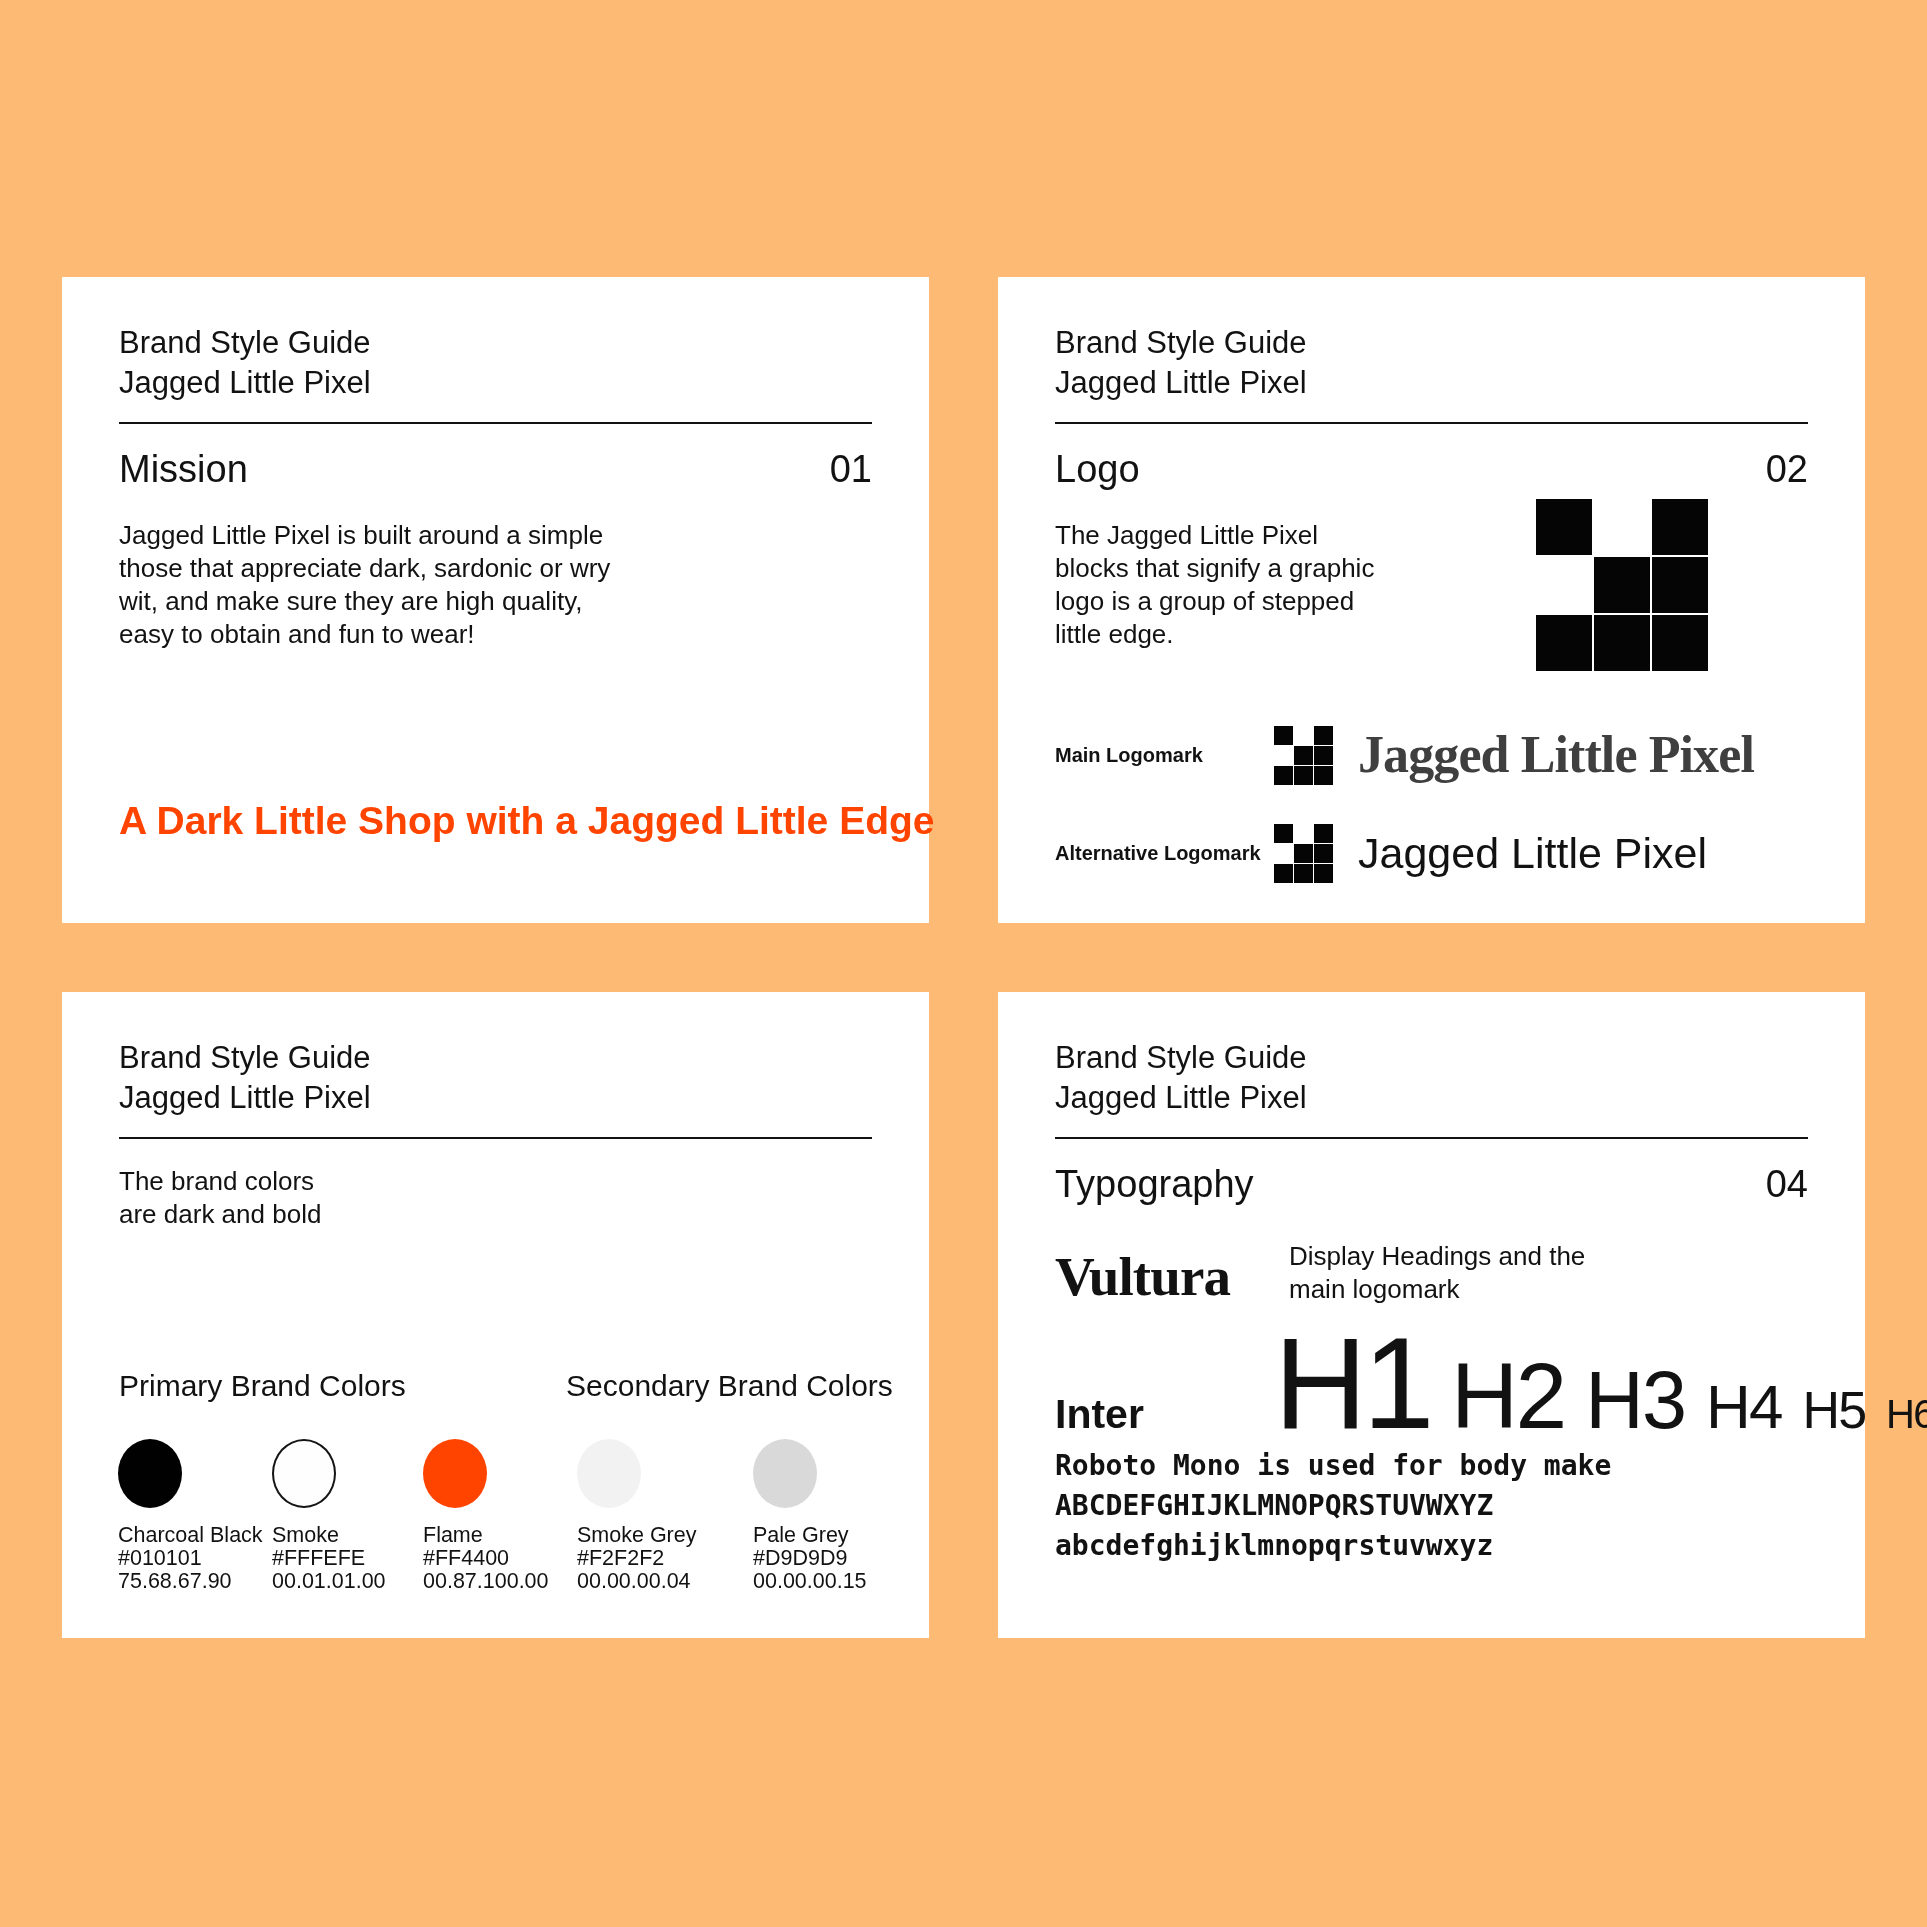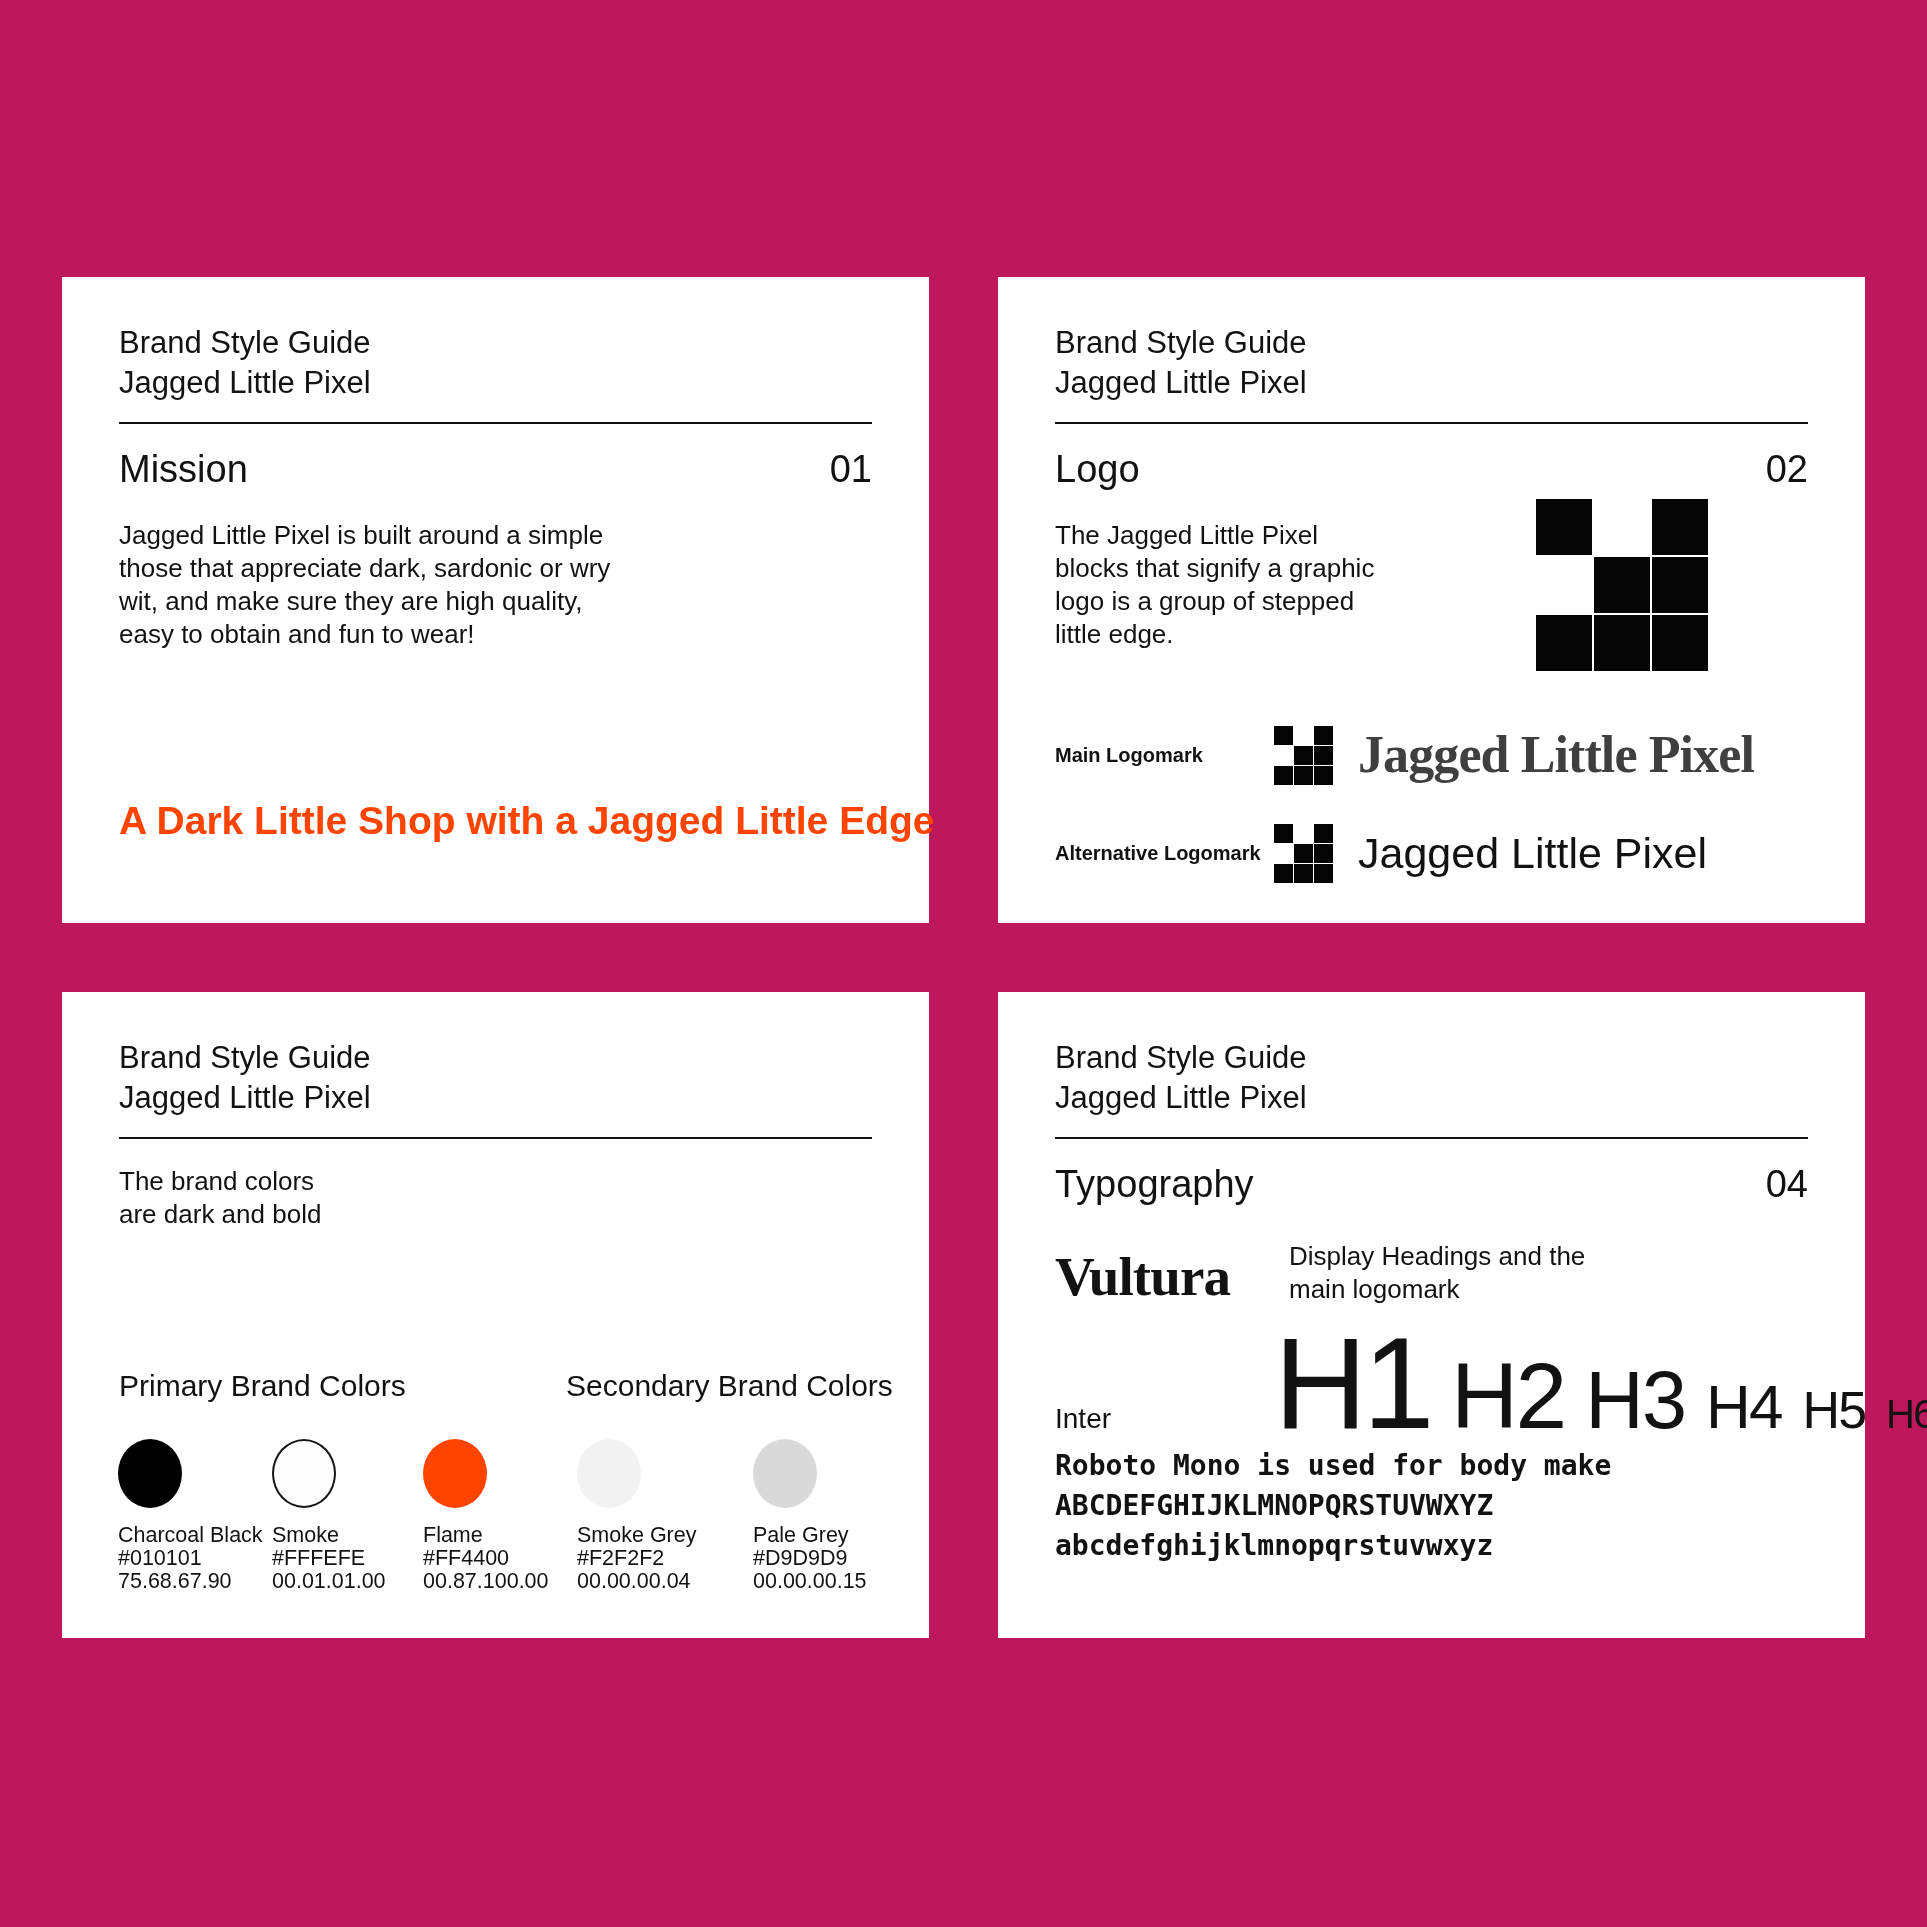--- a/index.html
+++ b/index.html
@@ -84,39 +84,39 @@
     position:absolute;left:57px;top:255px;
     font-family:"Liberation Serif", serif;
     font-size:55px;line-height:60px;font-weight:700;letter-spacing:-0.9px;
   }
   .display-desc{position:absolute;left:291px;top:248px;font-size:26px;line-height:33px;}
   .type-row{
     position:absolute;left:57px;top:327px;
     display:flex;align-items:baseline;
   }
   .type-row > *{line-height:1;}
-  .inter-label{width:219px;font-size:28px;font-weight:400;flex:none;}
+  .inter-label{width:219px;font-size:41px;font-weight:700;flex:none;}
   .h-item{margin-right:20.6px;font-weight:500;letter-spacing:-1.7px;white-space:nowrap;}
   .h-size-0{font-size:129px;letter-spacing:-4.3px;}
   .h-size-1{font-size:93px;letter-spacing:-2.6px;}
   .h-size-2{font-size:81px;}
   .h-size-3{font-size:62px;}
   .h-size-4{font-size:52px;}
   .h-size-5{font-size:40px;}
   .mono-block{
     position:absolute;left:57px;top:454px;
     font-family:"DejaVu Sans Mono", monospace;
     font-size:28px;line-height:40px;font-weight:700;
     white-space:nowrap;
   }
 </style>
 </head>
 <body>
 
-<div id="page" style="background-color: #be185d; color: rgb(18, 18, 18);">
+<div id="page" style="background-color: #fdba74; color: rgb(18, 18, 18);">
 
   <section class="card" id="card-mission" style="background-color: rgb(255, 255, 255);">
     <div class="pad">
       <header>
         <div class="hdr">Brand Style Guide</div>
         <div class="hdr">Jagged Little Pixel</div>
       </header>
       <hr class="rule">
       <div class="section-row">
         <div>Mission</div>

